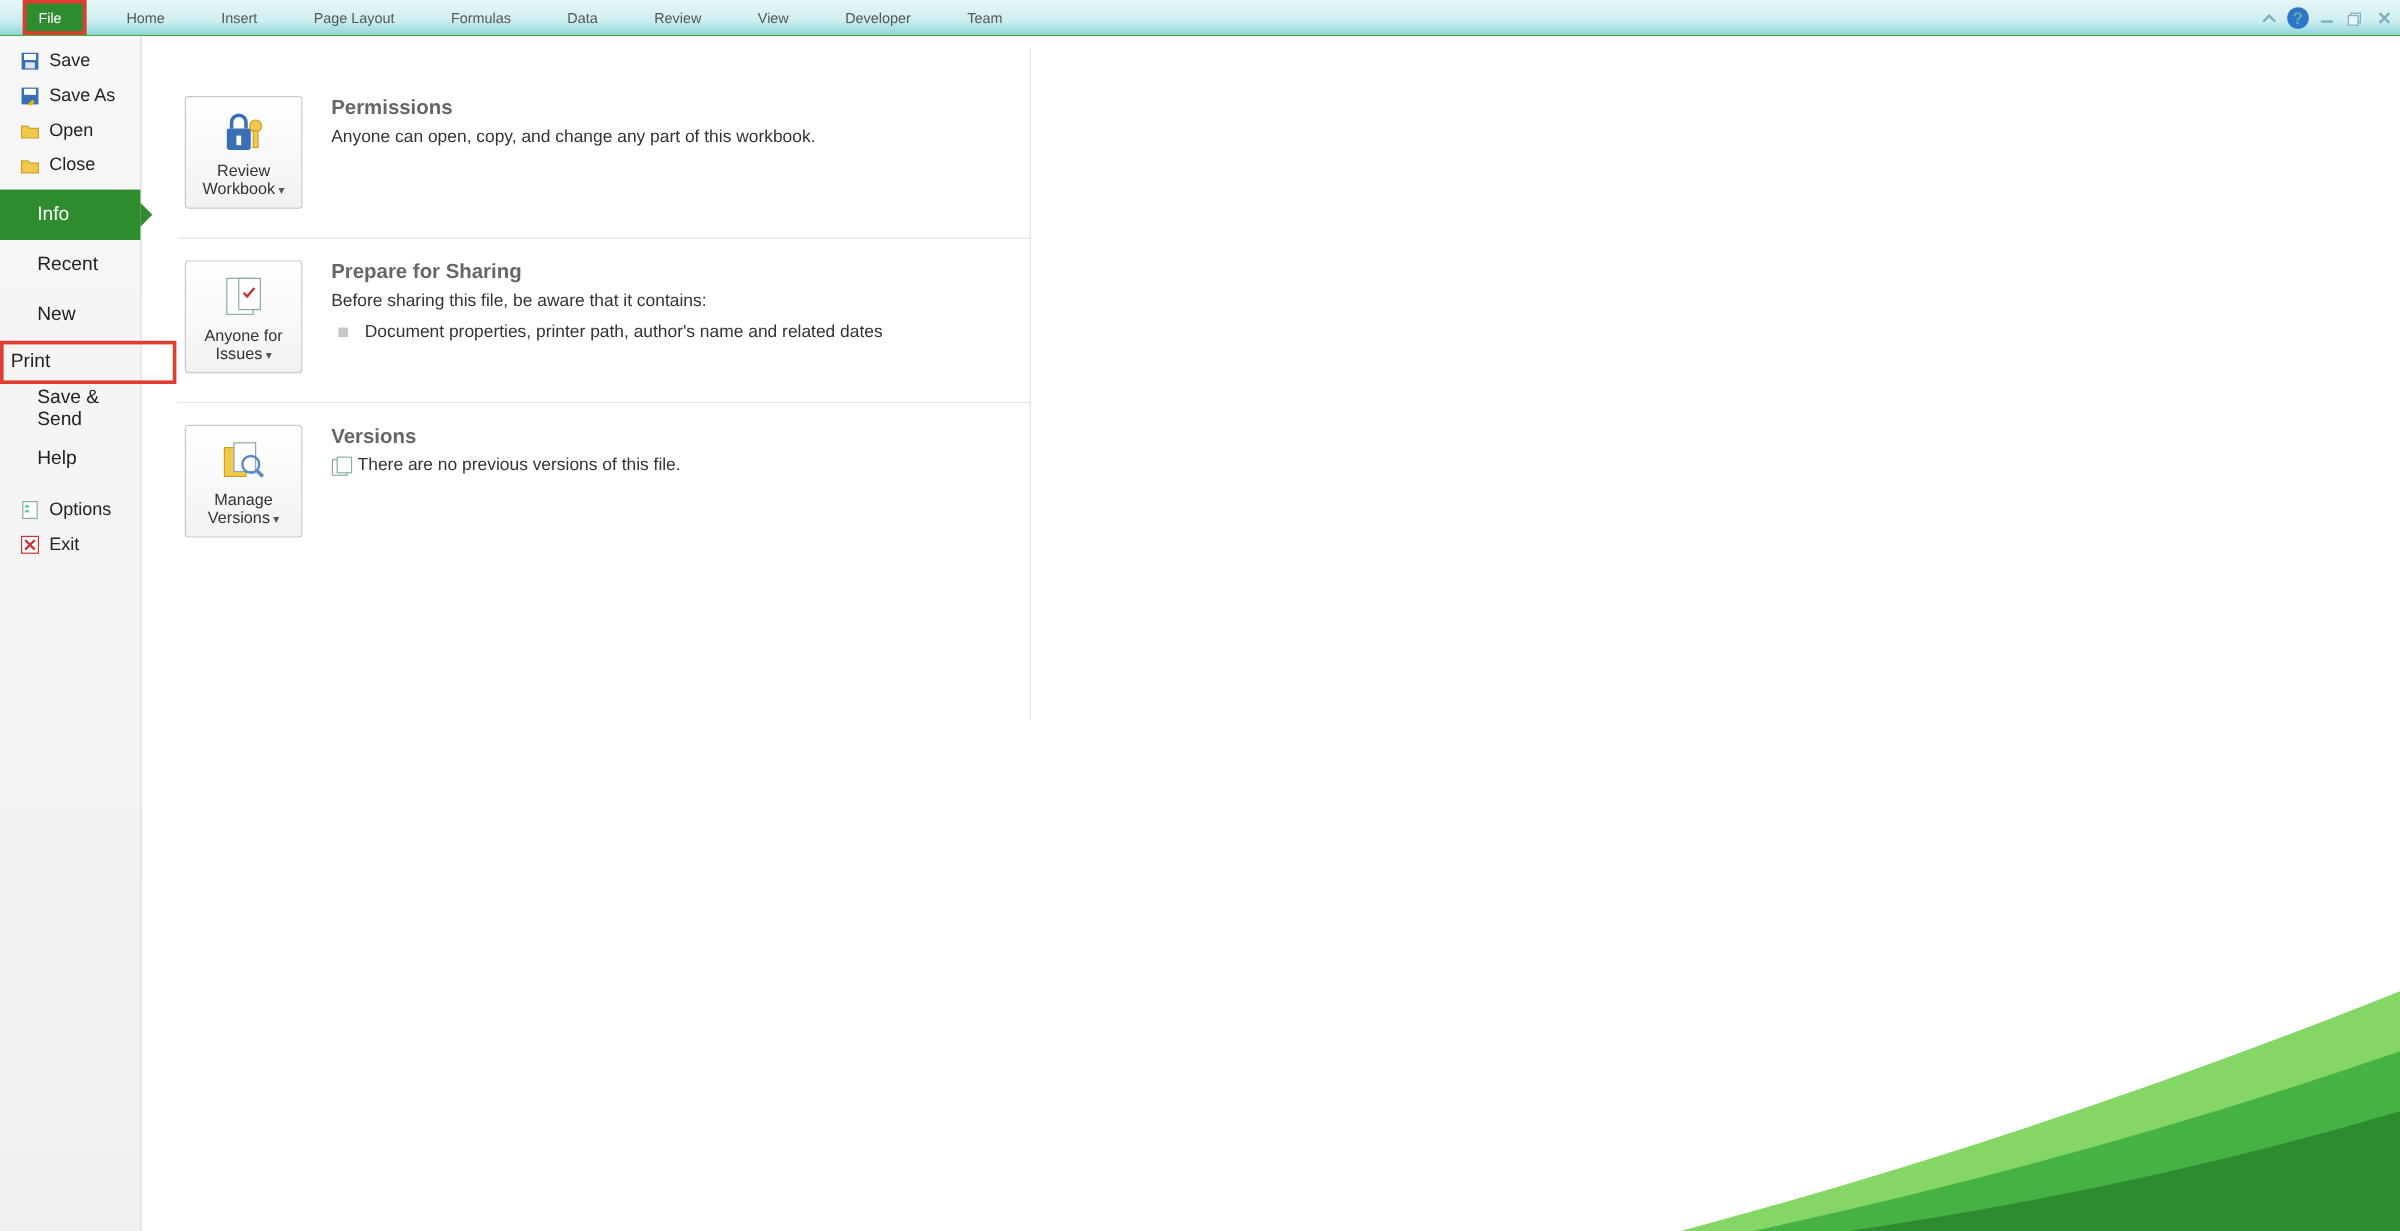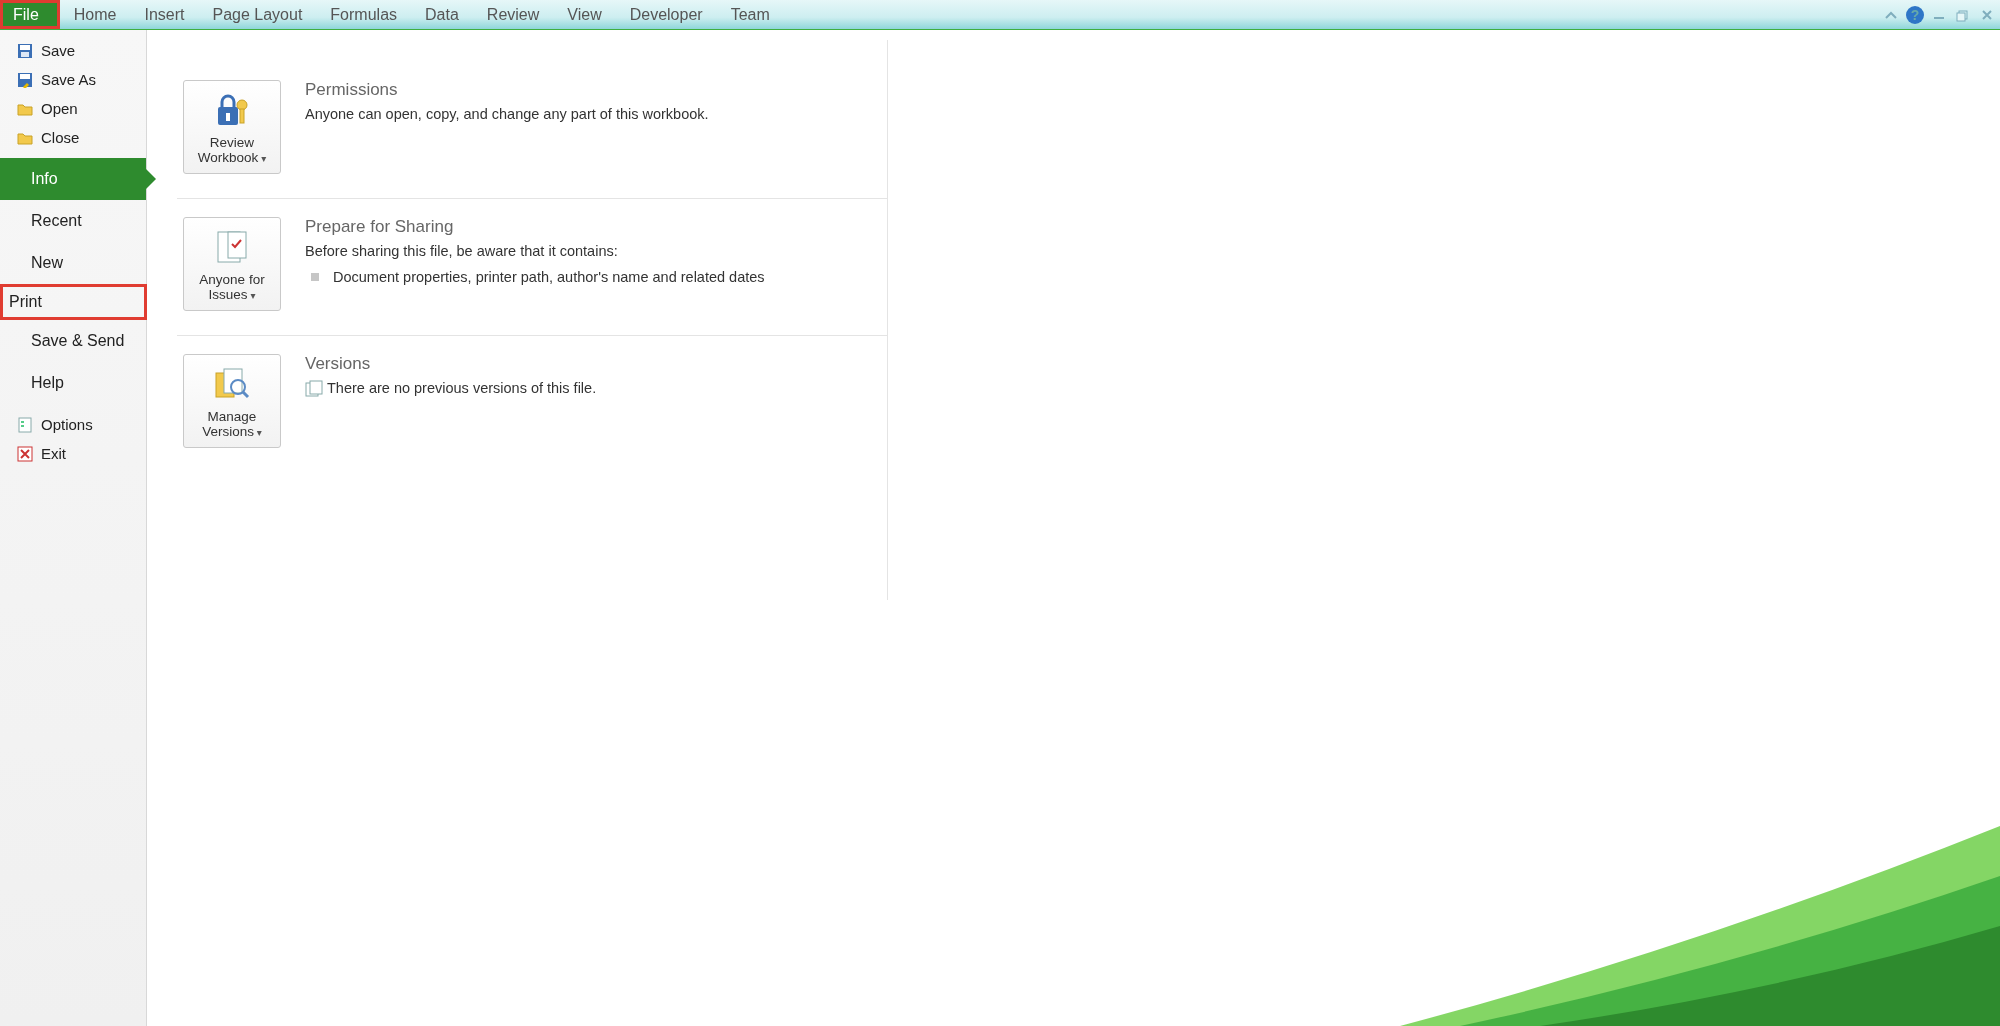--- a/index.html
+++ b/index.html
@@ -10,23 +10,24 @@
     position: relative;
     height: 30px;
     background: linear-gradient(#e6f7f8, #cdeef0 60%, #8fd6da);
     border-bottom: 1px solid #3fae3f;
     display: flex;
     align-items: stretch;
   }
   .ribbon .tab {
     padding: 0 14px;
     line-height: 30px;
-    font-size: 16px;
+    font-size: 12px;
     color: #555;
     cursor: pointer;
+    margin-left: 19px;
   }
   .ribbon .tab.file {
     background: #2e8b2e;
     color: #fff;
     font-weight: 500;
     border: 3px solid #e03c31;
     line-height: 24px;
     padding: 0 18px 0 10px;
   }
 
@@ -44,21 +45,21 @@
   
   .backstage {
     display: flex;
     height: calc(1026px - 30px);
     position: relative;
     background: #fff;
   }
 
   
   .sidebar {
-    width: 147px;
+    width: 118px;
     background: linear-gradient(#f7f7f7,#f0f0f0);
     border-right: 1px solid #d8d8d8;
     padding-top: 6px;
     font-size: 15px;
     color:#222;
   }
   .side-item {
     display:flex; align-items:center;
     height:29px;
     padding-left:17px;
@@ -113,21 +114,21 @@
     border-radius:3px;
     text-align:center;
     padding:10px 4px 8px 4px;
     font-size:13.5px;
     color:#333;
     cursor:pointer;
   }
   .big-btn .bic { height:40px; display:flex; align-items:center; justify-content:center; margin-bottom:4px;}
   .big-btn .dd::after { content:" \25BE"; font-size:10px; color:#555;}
   .section .text-col { padding-left:18px; flex:1; }
-  .sec-title { font-size:17px; color:#666; font-weight:400; margin-bottom:4px;}
+  .sec-title { font-size:17px; color:#666; font-weight:700; margin-bottom:4px;}
   .sec-body { font-size:14.5px; color:#333; line-height:1.5;}
   .bullet-row { display:flex; align-items:flex-start; gap:14px; padding-left:6px; margin-top:4px;}
   .bullet-sq { width:8px; height:8px; background:#c6c6c6; margin-top:6px; }
   .ver-row { display:flex; align-items:center; gap:4px; padding-left:0;}
   .ver-row .vic { width:18px; height:18px; }
 
   .divider-right { border-right:1px solid #e4e4e4; height:560px; margin-top:10px;}
 
   
   .swoosh {

